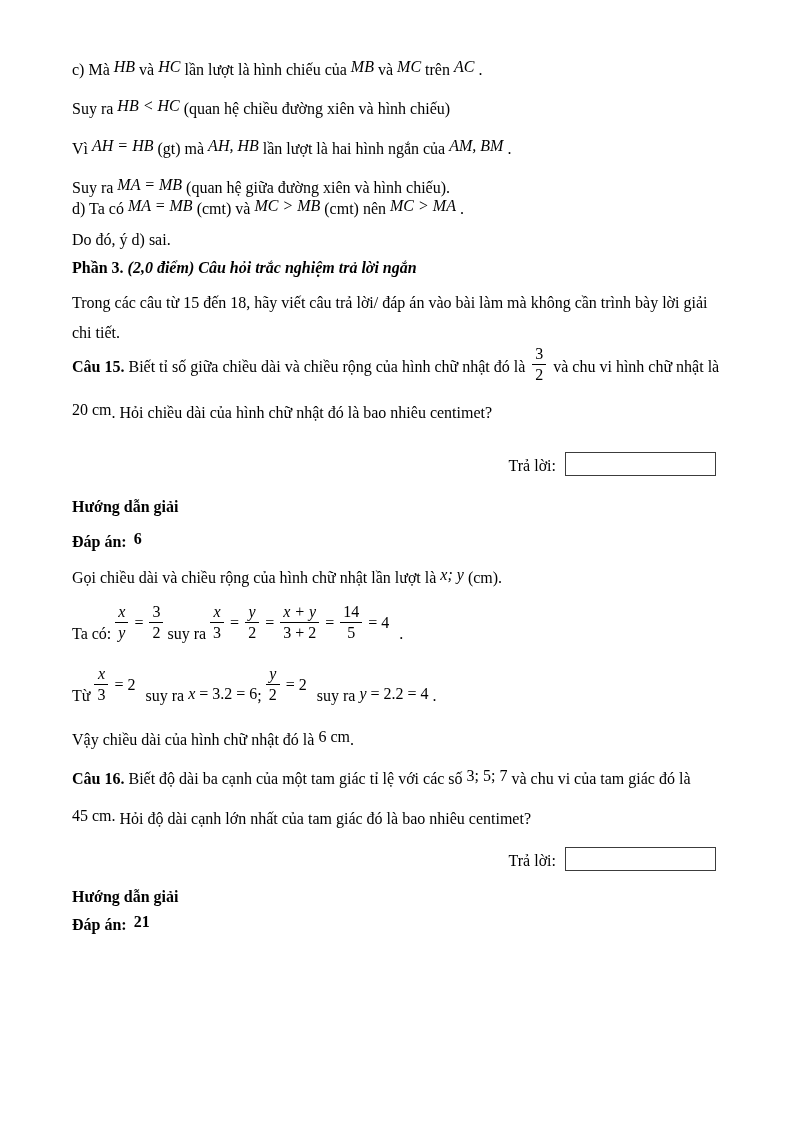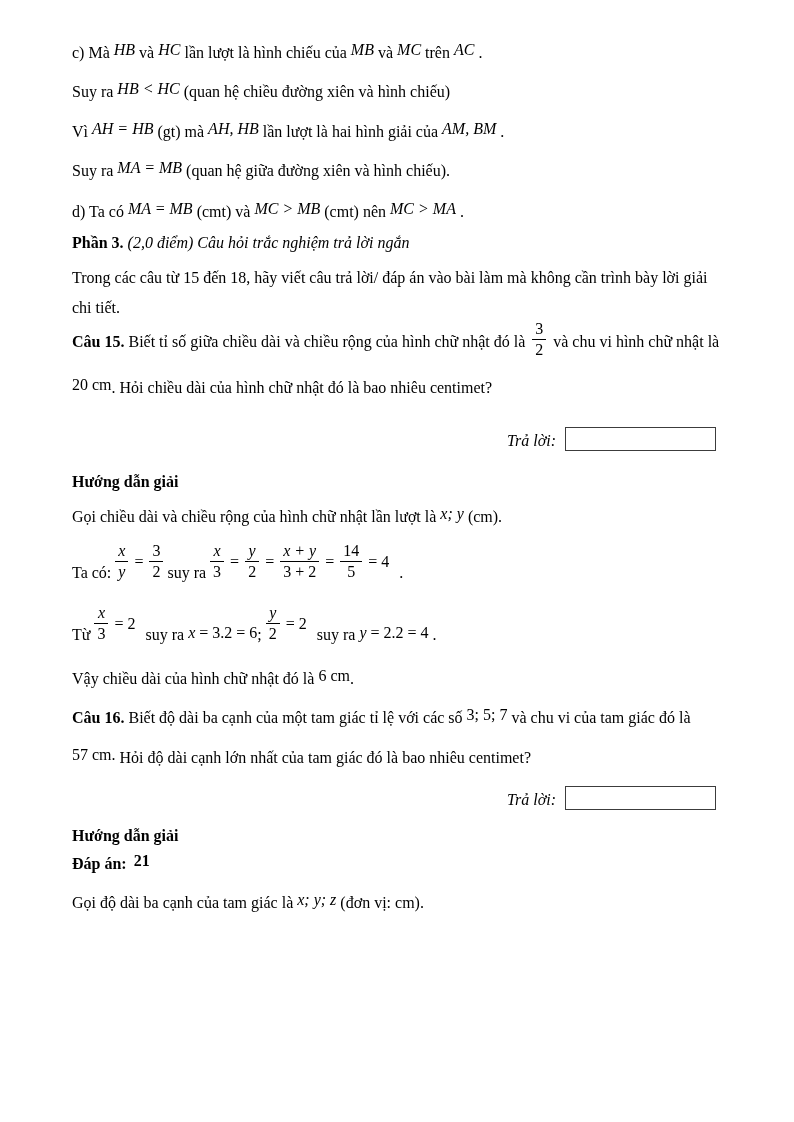--- a/index.html
+++ b/index.html
@@ -5,88 +5,90 @@
   html,body{margin:0;padding:0;background:#ffffff;}
   .page{
     position:relative;
     width:794px;height:1122px;
     box-sizing:border-box;
     background:#ffffff;
     color:#000000;
     font-family:"Liberation Serif","DejaVu Serif",serif;
     font-size:16px;
     line-height:21px;
-    padding:42px 72px 0 72px;
+    padding:59px 72px 0 72px;
     overflow:hidden;
   }
   .para{margin:0 0 18px 0;}
-  .m0{margin-bottom:0}.m7{margin-bottom:7px}.m8{margin-bottom:20px}
+  .m0{margin-bottom:0}.m7{margin-bottom:7px}.m8{margin-bottom:0}
   .m10{margin-bottom:10px}.m13{margin-bottom:13px}
   .m14{margin-bottom:14px}.m15{margin-bottom:15px}.m17{margin-bottom:29px}
   .m18{margin-bottom:18px}.m19{margin-bottom:19px}.m20{margin-bottom:20px}
   .m23{margin-bottom:23px}
   .b{font-weight:bold;text-align:center;}
   .it{font-style:italic;}
-  .bi{font-weight:normal;font-style:italic;text-align:center;}
+  .bi{font-weight:bold;font-style:italic;text-align:center;}
   .raise{position:relative;top:-3px;white-space:pre;}
   .note{line-height:30px;}
   
   .ifrac{display:inline-flex;flex-direction:column;align-items:stretch;text-align:center;
          vertical-align:middle;position:relative;top:-4px;margin:0 3px;}
   
   .eqline{display:flex;align-items:flex-end;}
   .eqline span{white-space:pre;}
   .eqt{white-space:pre;}
   .grp{display:inline-flex;align-items:center;margin-bottom:1px;}
   .mrun{display:inline-flex;margin-bottom:2px;white-space:pre;}
   .op{margin:0 6px;}
   .frac{display:inline-flex;flex-direction:column;align-items:stretch;text-align:center;}
   .fnum{border-bottom:1px solid #000;padding:0 3px;line-height:20px;}
   .fden{padding:0 3px;line-height:20px;}
   
   .ansrow{display:flex;justify-content:flex-end;align-items:flex-end;padding-right:6px;}
-  .anslabel{font-style:italic;text-align:right;}
+  .anslabel{text-align:right;}
   .ansbox{width:149px;height:22px;border:1px solid #3c3c3c;margin-left:9px;background:#ffffff;}
   .ansval{margin-left:7px;}
 </style>
 </head>
 <body>
 
 <div class="page">
 
   <div class="para m18"><span>c) Mà </span><span class="it raise">HB</span><span> và </span><span class="it raise">HC</span><span> lần lượt là hình chiếu của </span><span class="it raise">MB</span><span> và </span><span class="it raise">MC</span><span> trên </span><span class="it raise">AC</span><span> .</span></div>
 
   <div class="para m19"><span>Suy ra </span><span class="it raise">HB &lt; HC</span><span> (quan hệ chiều đường xiên và hình chiếu)</span></div>
 
-  <div class="para m18"><span>Vì </span><span class="it raise">AH = HB</span><span> (gt) mà </span><span class="it raise">AH, HB</span><span> lần lượt là hai hình giải của </span><span class="it raise">AM, BM</span><span> .</span></div>
+  <div class="para m18"><span>Vì </span><span class="it raise">AH = HB</span><span> (gt) mà </span><span class="it raise">AH, HB</span><span> lần lượt là hai hình ngắn của </span><span class="it raise">AM, BM</span><span> .</span></div>
 
   <div class="para m8"><span>Suy ra </span><span class="it raise">MA = MB</span><span> (quan hệ giữa đường xiên và hình chiếu).</span></div>
 
 
   <div class="para m10"><span>d) Ta có </span><span class="it raise">MA = MB</span><span> (cmt) và </span><span class="it raise">MC &gt; MB</span><span> (cmt) nên </span><span class="it raise">MC &gt; MA</span><span> .</span></div>
 
+  <div class="para m7"><span>Do đó, ý d) sai.</span></div>
 
   <div class="para m10"><span class="b">Phần 3. </span><span class="bi">(2,0 điểm) Câu hỏi trắc nghiệm trả lời ngắn</span></div>
 
   <div class="para note m0"><span>Trong các câu từ 15 đến 18, hãy viết câu trả lời/ đáp án vào bài làm mà không cần trình bày lời giải chi tiết.</span></div>
 
   <div class="para m13"><span class="b">Câu 15.</span><span> Biết tỉ số giữa chiều dài và chiều rộng của hình chữ nhật đó là </span><span class="ifrac">
         <span class="fnum">3</span>
         <span class="fden">2</span>
       </span><span> và chu vi hình chữ nhật là</span></div>
 
   <div class="para m17"><span class="raise">20 cm</span><span>. Hỏi chiều dài của hình chữ nhật đó là bao nhiêu centimet?</span></div>
 
   <div class="para ansrow m20">
       <span class="anslabel">Trả lời:</span>
       <span class="ansbox"></span>
     </div>
 
   <div class="para m14"><span class="b">Hướng dẫn giải</span></div>
 
+  <div class="para m15"><span class="b">Đáp án:</span><span class="b raise ansval">6</span></div>
 
   <div class="para m14"><span>Gọi chiều dài và chiều rộng của hình chữ nhật lần lượt là </span><span class="it raise">x; y</span><span> (cm).</span></div>
 
   <div class="para eqline m20">
     <span class="eqt">Ta có: </span>
     <span class="grp">
       <span class="frac"><span class="fnum it">x</span><span class="fden it">y</span></span>
       <span class="op">=</span>
       <span class="frac"><span class="fnum">3</span><span class="fden">2</span></span>
     </span>
@@ -119,26 +121,25 @@
     </span>
     <span class="eqt"> suy ra </span>
     <span class="mrun"><span class="it">y</span><span> = 2.2 = 4</span></span>
     <span class="eqt"> .</span>
   </div>
 
   <div class="para m18"><span>Vậy chiều dài của hình chữ nhật đó là </span><span class="raise">6 cm</span><span>.</span></div>
 
   <div class="para m19"><span class="b">Câu 16.</span><span> Biết độ dài ba cạnh của một tam giác tỉ lệ với các số </span><span class="raise">3; 5; 7</span><span> và chu vi của tam giác đó là</span></div>
 
-  <div class="para m18"><span class="raise">57 cm.</span><span> Hỏi độ dài cạnh lớn nhất của tam giác đó là bao nhiêu centimet?</span></div>
+  <div class="para m18"><span class="raise">45 cm.</span><span> Hỏi độ dài cạnh lớn nhất của tam giác đó là bao nhiêu centimet?</span></div>
 
   <div class="para ansrow m15">
       <span class="anslabel">Trả lời:</span>
       <span class="ansbox"></span>
     </div>
 
   <div class="para m7"><span class="b">Hướng dẫn giải</span></div>
 
   <div class="para m18"><span class="b">Đáp án:</span><span class="b raise ansval">21</span></div>
 
-  <div class="para m0"><span>Gọi độ dài ba cạnh của tam giác là </span><span class="it raise">x; y; z</span><span> (đơn vị: cm).</span></div>
 
 </div>
 
 </body></html>

